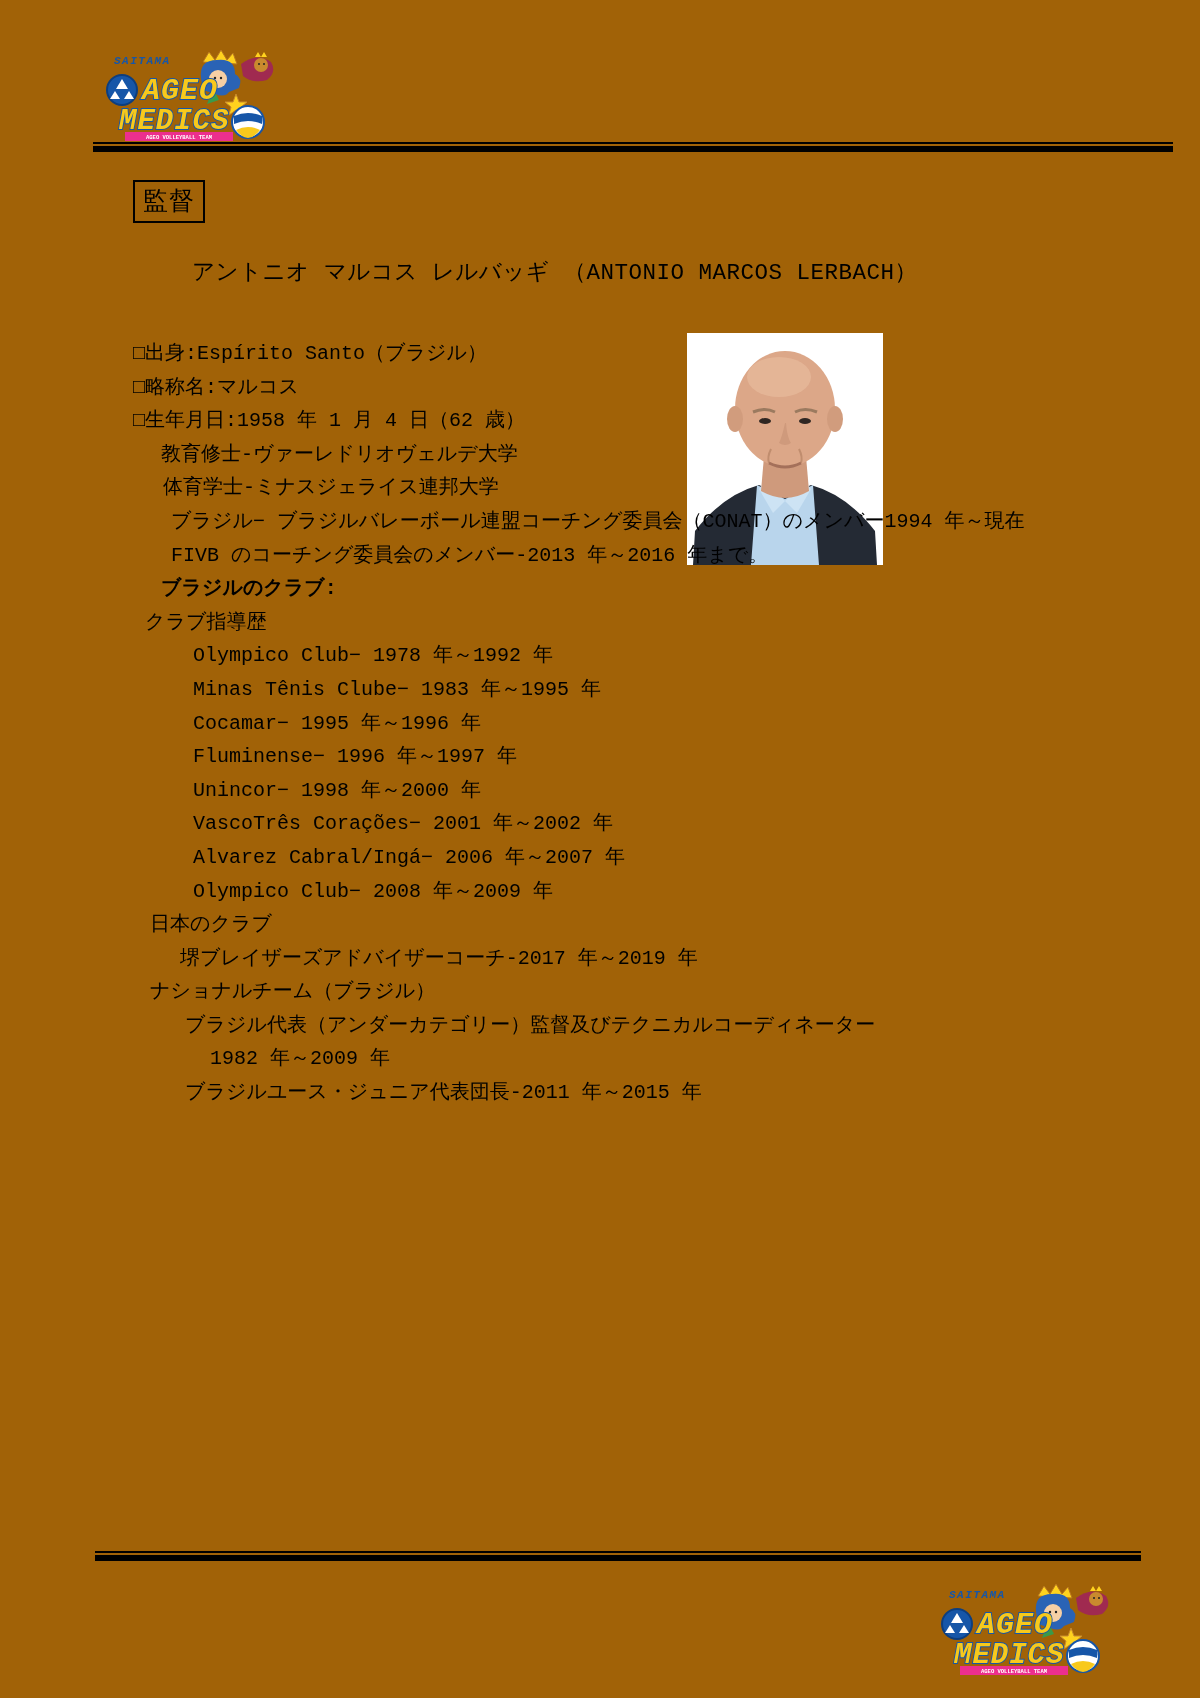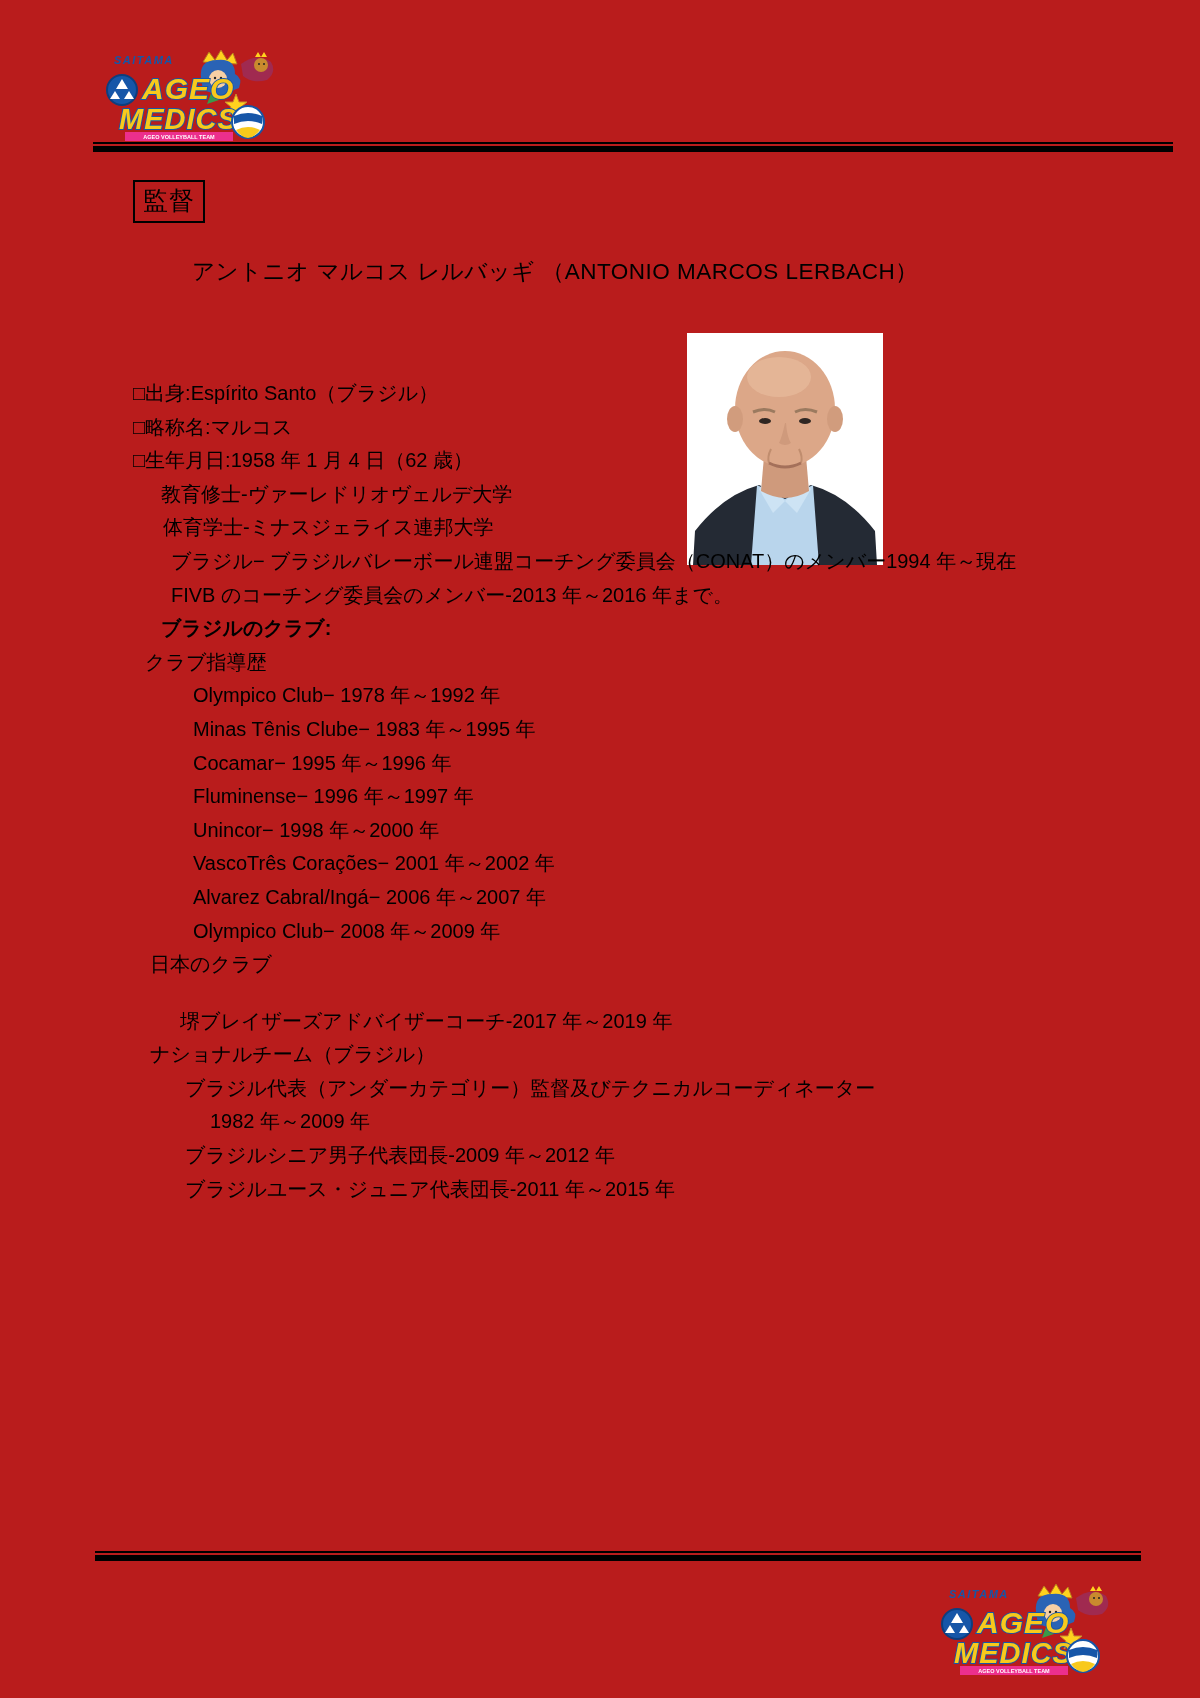--- a/index.html
+++ b/index.html
@@ -1,18 +1,18 @@
 <!DOCTYPE html>
 <html><head>
 <meta charset="utf-8">
 <style>
   html,body { margin:0; padding:0; background:#ffffff; }
   .page {
-    position:relative; width:1200px; height:1698px; background:#b91c1c;
-    font-family:Liberation Sans, sans-serif; color:#000;
+    position:relative; width:1200px; height:1698px; background:#a16207;
+    font-family:Liberation Mono, monospace; color:#000;
     overflow:hidden;
   }
   
   .rule { position:absolute; }
   .rule .thin  { height:0; border-top:2px solid #000; }
   .rule .thick { height:6px; background:#000; margin-top:2px; }
 
   .section-box {
     position:absolute; left:133px; top:180px;
     border:2px solid #000; padding:2px 8px 4px 8px;
@@ -121,43 +121,42 @@
       <path d="M98 90 Q95 104 92 110 Q98 114 104 110 Q100 104 99 90" fill="#cf9a7c"></path>
 
       <path d="M84 116 Q80 124 82 130" stroke="#c08d6e" stroke-width="2" fill="none"></path>
       <path d="M112 116 Q116 124 114 130" stroke="#c08d6e" stroke-width="2" fill="none"></path>
       <path d="M82 130 Q98 138 114 130" stroke="#a4705a" stroke-width="3" fill="none"></path>
     </svg>
   </div>
 
   <div class="resume">
 
-  <div class="resume-line" style="padding-left: 0px; margin-top: 40px;">□出身:Espírito Santo（ブラジル）</div>
+  <div class="resume-line" style="padding-left: 0px;">□出身:Espírito Santo（ブラジル）</div>
       <div class="resume-line" style="padding-left: 0px;">□略称名:マルコス</div>
       <div class="resume-line" style="padding-left: 0px;">□生年月日:1958 年 1 月 4 日（62 歳）</div>
       <div class="resume-line" style="padding-left: 28px;">教育修士-ヴァーレドリオヴェルデ大学</div>
       <div class="resume-line" style="padding-left: 30px;">体育学士-ミナスジェライス連邦大学</div>
       <div class="resume-line" style="padding-left: 38px;">ブラジル− ブラジルバレーボール連盟コーチング委員会（CONAT）のメンバー1994 年～現在</div>
       <div class="resume-line" style="padding-left: 38px;">FIVB のコーチング委員会のメンバー-2013 年～2016 年まで。</div>
       <div class="resume-line bold" style="padding-left: 28px;">ブラジルのクラブ:</div>
       <div class="resume-line" style="padding-left: 12px;">クラブ指導歴</div>
       <div class="resume-line" style="padding-left: 60px;">Olympico Club− 1978 年～1992 年</div>
       <div class="resume-line" style="padding-left: 60px;">Minas Tênis Clube− 1983 年～1995 年</div>
       <div class="resume-line" style="padding-left: 60px;">Cocamar− 1995 年～1996 年</div>
       <div class="resume-line" style="padding-left: 60px;">Fluminense− 1996 年～1997 年</div>
       <div class="resume-line" style="padding-left: 60px;">Unincor− 1998 年～2000 年</div>
       <div class="resume-line" style="padding-left: 60px;">VascoTrês Corações− 2001 年～2002 年</div>
       <div class="resume-line" style="padding-left: 60px;">Alvarez Cabral/Ingá− 2006 年～2007 年</div>
       <div class="resume-line" style="padding-left: 60px;">Olympico Club− 2008 年～2009 年</div>
       <div class="resume-line" style="padding-left: 17px;">日本のクラブ</div>
-      <div class="resume-line" style="padding-left: 47px; margin-top: 23px;">堺ブレイザーズアドバイザーコーチ-2017 年～2019 年</div>
+      <div class="resume-line" style="padding-left: 47px;">堺ブレイザーズアドバイザーコーチ-2017 年～2019 年</div>
       <div class="resume-line" style="padding-left: 17px;">ナショナルチーム（ブラジル）</div>
       <div class="resume-line" style="padding-left: 52px;">ブラジル代表（アンダーカテゴリー）監督及びテクニカルコーディネーター</div>
       <div class="resume-line" style="padding-left: 77px;">1982 年～2009 年</div>
-      <div class="resume-line" style="padding-left: 52px;">ブラジルシニア男子代表団長-2009 年～2012 年</div>
       <div class="resume-line" style="padding-left: 52px;">ブラジルユース・ジュニア代表団長-2011 年～2015 年</div>
     </div>
 
   <div class="rule" style="left:95px; top:1551px; width:1046px;">
     <div class="thin"></div>
       <div class="thick"></div>
   </div>
 
   <div class="logo logo-footer">
     <svg viewBox="0 0 185 95" width="185" height="95">

